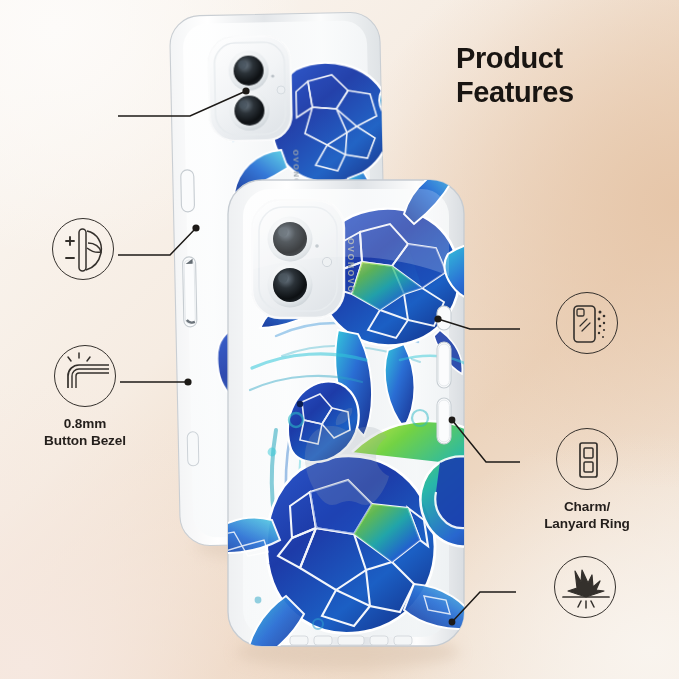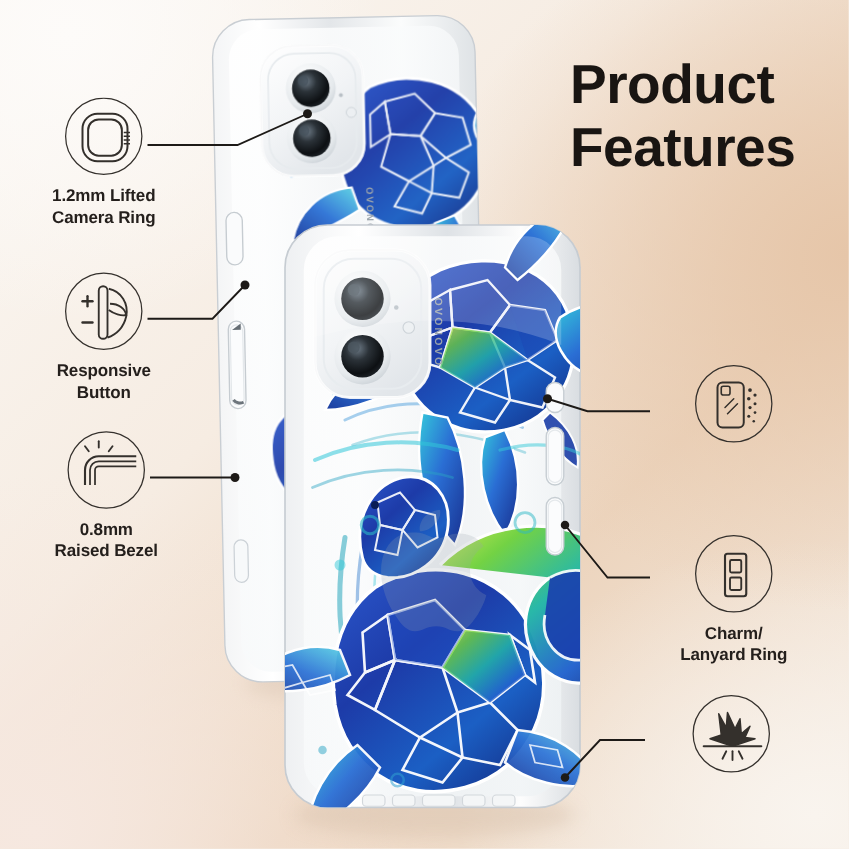--- a/index.html
+++ b/index.html
@@ -35,21 +35,21 @@
   #f-camera{left:8px;top:78px;}
   #f-button{left:8px;top:218px;}
   #f-bezel{left:10px;top:345px;}
   #f-print{left:512px;top:292px;}
   #f-charm{left:512px;top:428px;}
   #f-drop{left:510px;top:556px;}
 
   
   #title{
     position:absolute;left:456px;top:42px;width:214px;
-    font-size:44px;font-weight:bold;color:#191512;
+    font-size:29px;font-weight:bold;color:#191512;
     line-height:1.17;letter-spacing:-.4px;white-space:pre-line;
   }
 </style>
 </head>
 <body>
 
 <div id="stage">
 
   <svg class="svgroot" viewBox="0 0 679 679">
     <defs>
@@ -366,74 +366,56 @@
       <circle cx="188" cy="382" r="3.6"></circle>
       <circle cx="438" cy="319" r="3.6"></circle>
       <circle cx="452" cy="420" r="3.4"></circle>
       <circle cx="452" cy="622" r="3.4"></circle>
     </g>
   </svg>
 
   <div id="title">Product
 Features</div>
 
-  <div class="feature" id="f-camera">
-    <div class="f-icon">
-      <svg width="62" height="62" viewBox="0 0 62 62">
-        <rect x="13" y="12" width="36" height="38" rx="12" fill="none" stroke="#34302c" stroke-width="1.6"></rect>
-        <rect x="17.5" y="16.5" width="27" height="29" rx="8.5" fill="none" stroke="#34302c" stroke-width="1.6"></rect>
-        <g stroke="#34302c" stroke-width="1.1">
-          <path d="M46,27 h5"></path>
-            <path d="M46,30 h5"></path>
-            <path d="M46,33 h5"></path>
-            <path d="M46,36 h5"></path>
-        </g>
-      </svg>
-    </div>
-    <div class="f-label">1.2mm Lifted
-Camera Ring</div>
-  </div>
 
   <div class="feature" id="f-button">
     <div class="f-icon">
       <svg width="62" height="62" viewBox="0 0 62 62">
 
         <g stroke="#34302c" stroke-width="1.9" stroke-linecap="round">
           <path d="M13,22 h8"></path>
             <path d="M17,18 v8"></path>
           <path d="M13,39 h8"></path>
         </g>
 
         <rect x="26" y="10" width="7" height="42" rx="3.5" fill="none" stroke="#34302c" stroke-width="1.5"></rect>
 
         <path d="M34,12 C44,14 50,24 48,34 C46,43 40,49 33,51" fill="none" stroke="#34302c" stroke-width="1.5"></path>
         <path d="M35,24 C42,24 47,28 48,33 C44,34 38,32 34,29" fill="none" stroke="#34302c" stroke-width="1.5"></path>
       </svg>
     </div>
-    <div class="f-label">Responsive
-Button</div>
   </div>
 
   <div class="feature" id="f-bezel">
     <div class="f-icon">
       <svg width="62" height="62" viewBox="0 0 62 62">
 
         <g stroke="#34302c" stroke-width="1.5" stroke-linecap="round">
           <path d="M24,12 v-5"></path>
             <path d="M16,15 l-3,-4"></path>
             <path d="M32,15 l3,-4"></path>
         </g>
 
         <path d="M13,42 v-12 a11,11 0 0 1 11,-11 h30" fill="none" stroke="#34302c" stroke-width="1.7"></path>
         <path d="M17,42 v-12 a7,7 0 0 1 7,-7 h30" fill="none" stroke="#34302c" stroke-width="1.4"></path>
         <path d="M21,42 v-12 a3,3 0 0 1 3,-3 h30" fill="none" stroke="#34302c" stroke-width="1.4"></path>
       </svg>
     </div>
     <div class="f-label">0.8mm
-Raised Bezel</div>
+Button Bezel</div>
   </div>
 
   <div class="feature" id="f-print">
     <div class="f-icon">
       <svg width="62" height="62" viewBox="0 0 62 62">
 
         <rect x="17" y="13" width="21" height="36" rx="4" fill="none" stroke="#34302c" stroke-width="1.6"></rect>
         <rect x="20" y="16" width="7" height="7" rx="1.6" fill="none" stroke="#34302c" stroke-width="1.3"></rect>
         <g stroke="#34302c" stroke-width="1.2" stroke-linecap="round">
           <path d="M23,33 l7,-7"></path>

